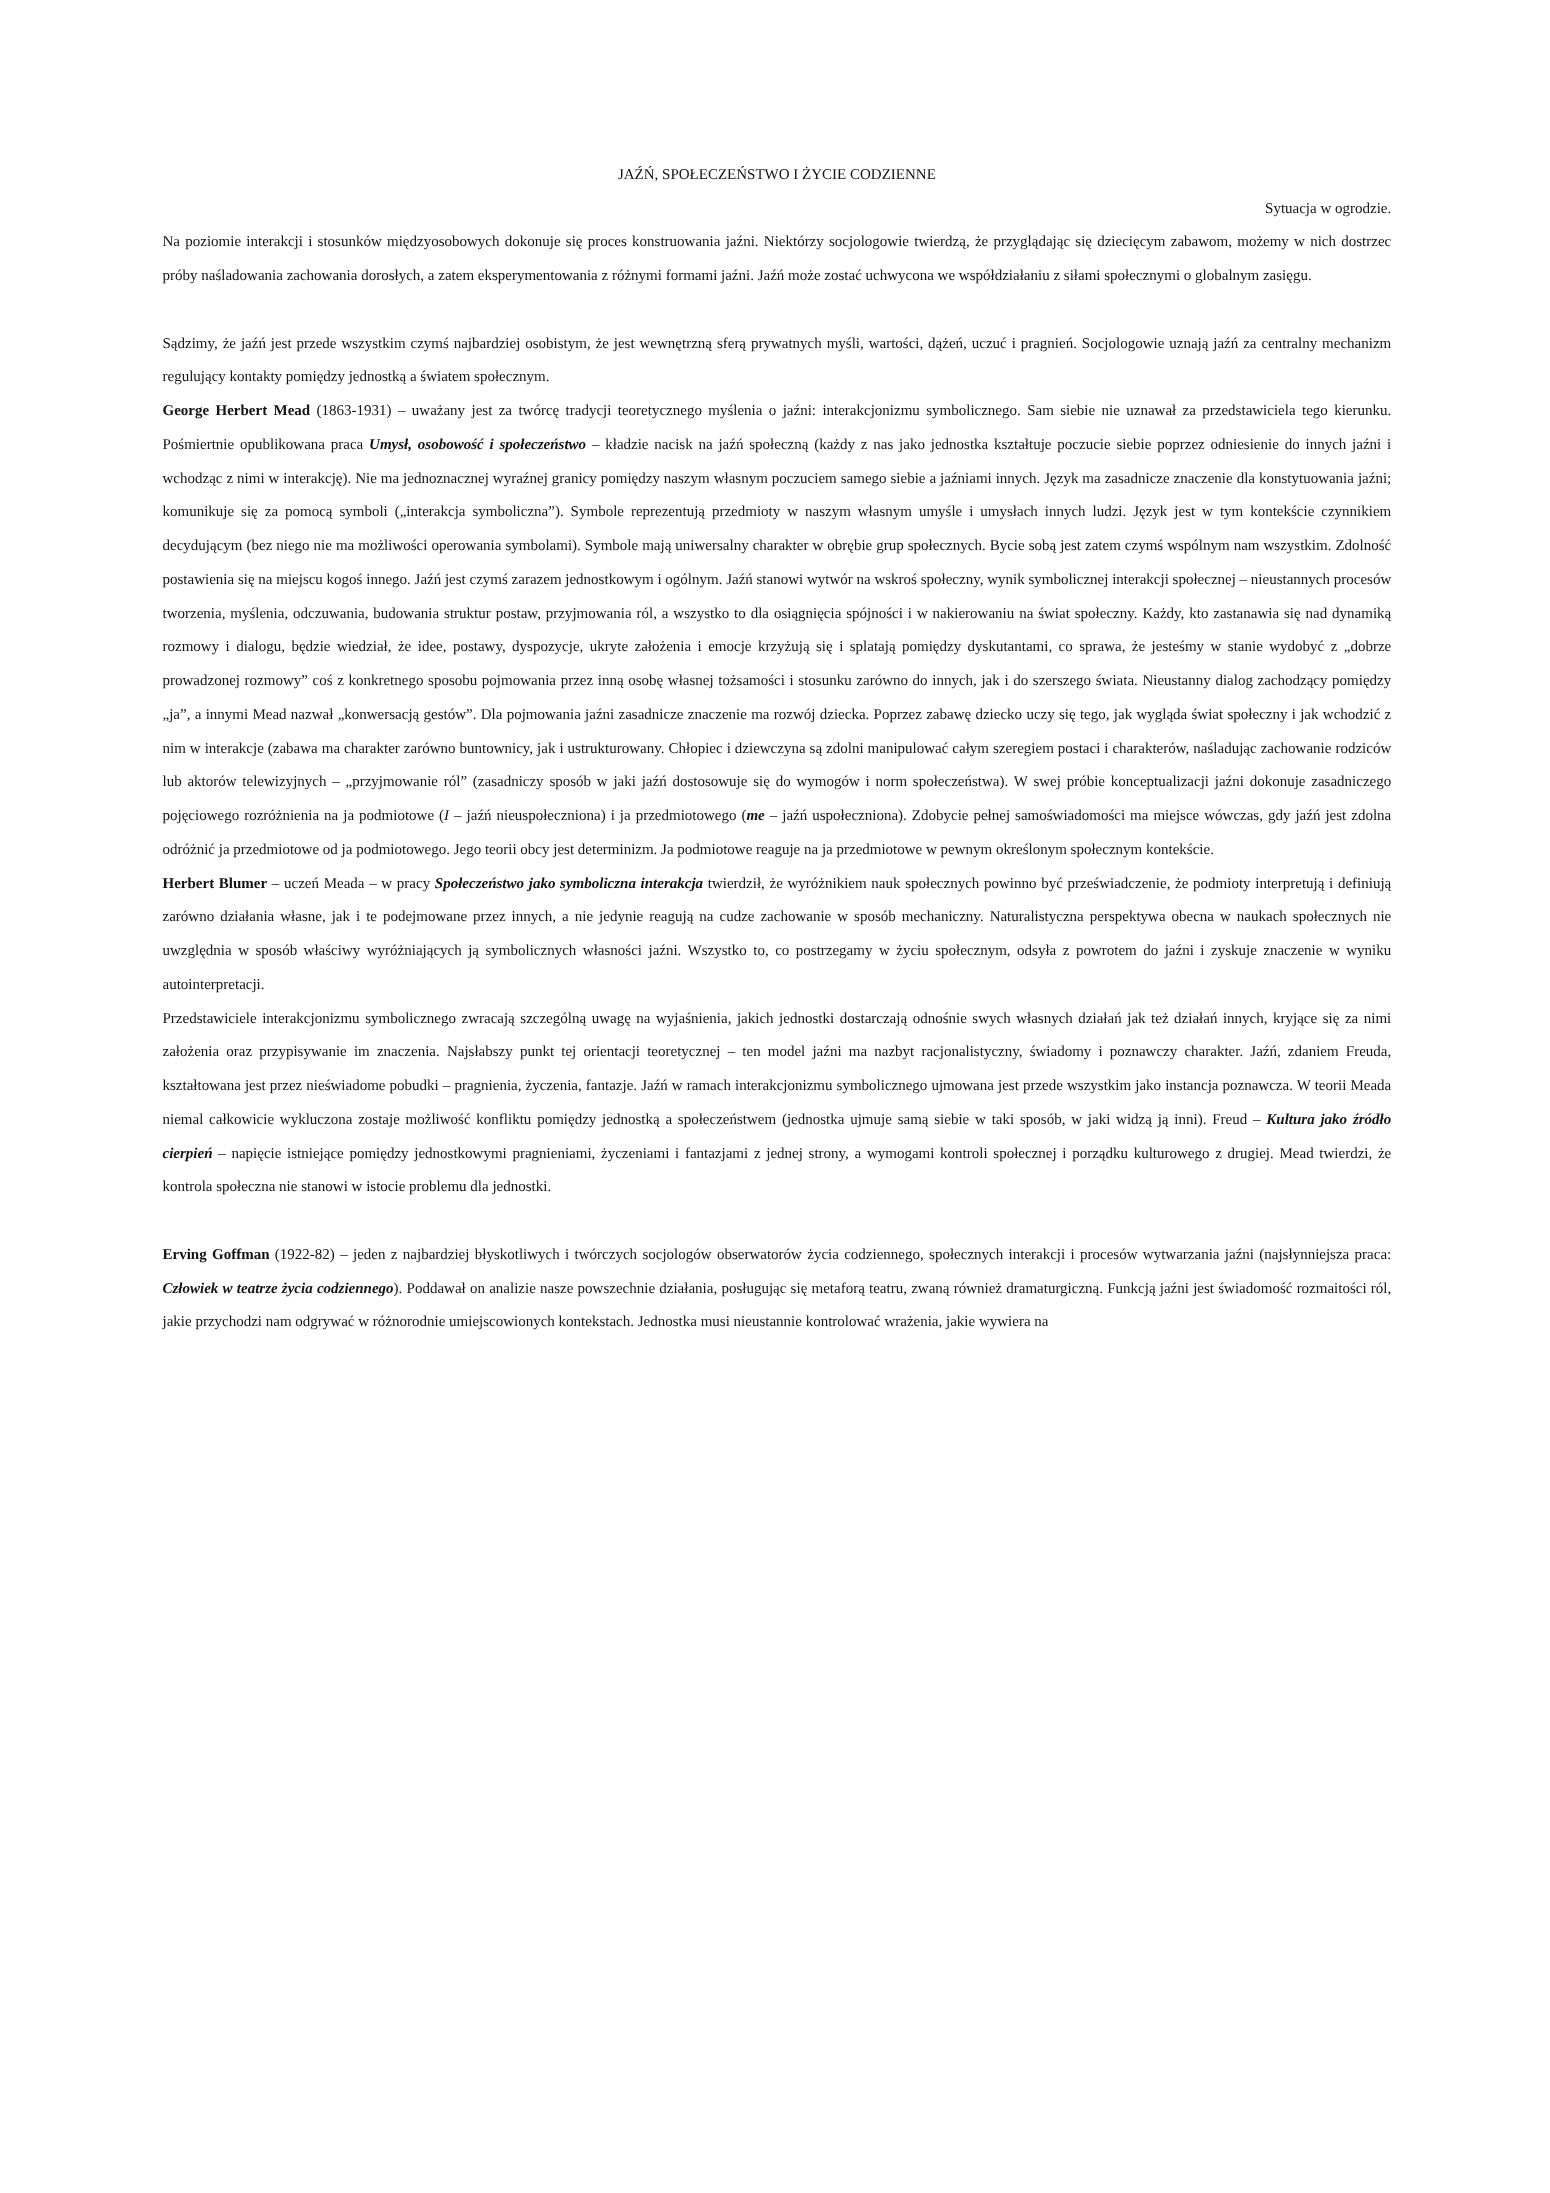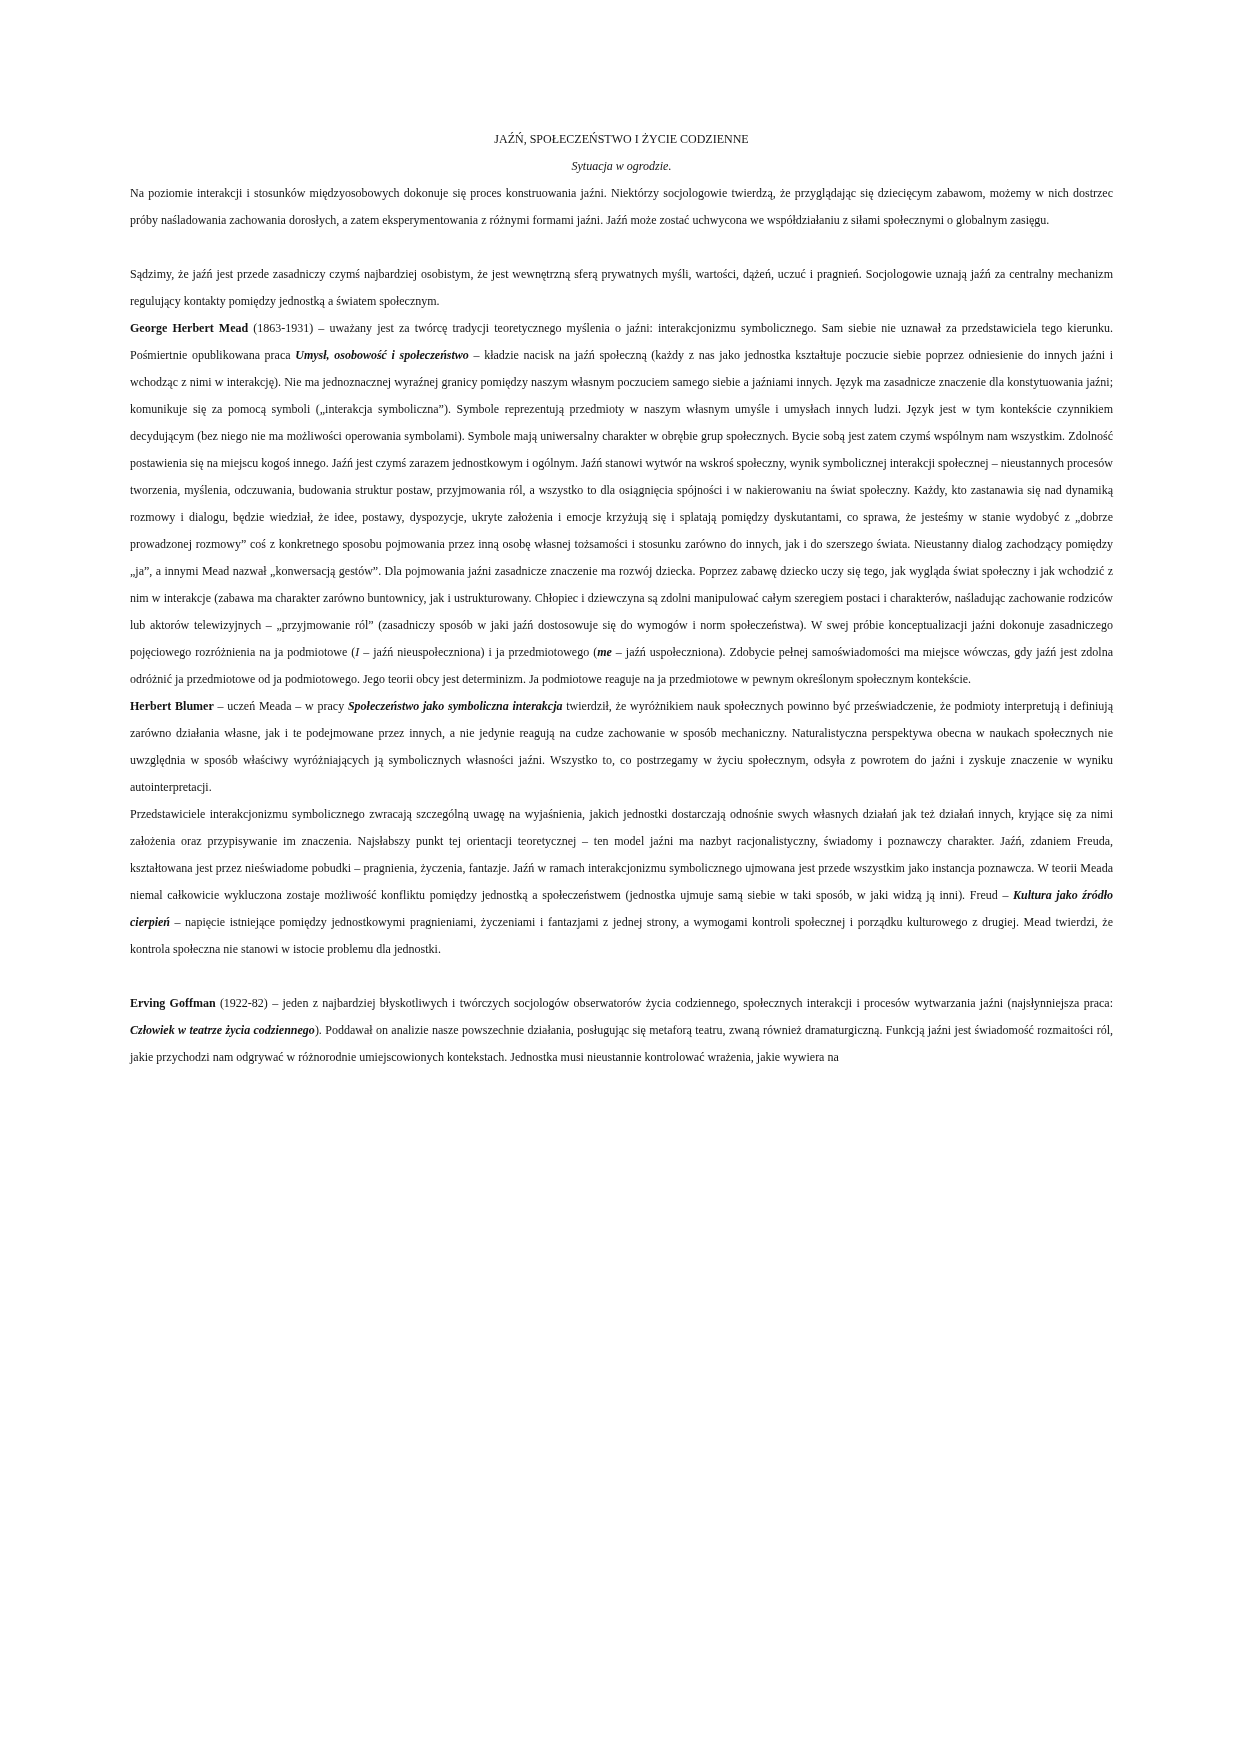--- a/index.html
+++ b/index.html
@@ -22,22 +22,21 @@
     overflow: hidden;
   }
   p {
     margin: 0;
     padding: 0;
   }
   .doc-title {
     text-align: center;
   }
   .section-heading {
-    font-style: italic;
-    text-align: center;
+    text-align: right;
   }
   .body-par {
     text-align: justify;
   }
   .blank-line {
     height: 27px;
   }
   .b  { font-weight: bold; font-family: Liberation Serif, serif; }
   .i  { font-style: italic; }
   .bi { font-weight: bold; font-style: italic; }
@@ -49,21 +48,21 @@
 
   <p class="doc-title">JAŹŃ, SPOŁECZEŃSTWO I ŻYCIE CODZIENNE</p>
 
   <p class="section-heading">Sytuacja w ogrodzie.</p>
 
   <p class="body-par">Na poziomie interakcji i stosunków międzyosobowych dokonuje się proces konstruowania jaźni. Niektórzy socjologowie twierdzą, że przyglądając się dziecięcym zabawom, możemy w nich dostrzec próby naśladowania zachowania dorosłych, a zatem eksperymentowania z różnymi formami jaźni. Jaźń może zostać uchwycona we współdziałaniu z siłami społecznymi o globalnym zasięgu.</p>
 
   <div class="blank-line"></div>
 
 
-  <p class="body-par">Sądzimy, że jaźń jest przede zasadniczy czymś najbardziej osobistym, że jest wewnętrzną sferą prywatnych myśli, wartości, dążeń, uczuć i pragnień. Socjologowie uznają jaźń za centralny mechanizm regulujący kontakty pomiędzy jednostką a światem społecznym.</p>
+  <p class="body-par">Sądzimy, że jaźń jest przede wszystkim czymś najbardziej osobistym, że jest wewnętrzną sferą prywatnych myśli, wartości, dążeń, uczuć i pragnień. Socjologowie uznają jaźń za centralny mechanizm regulujący kontakty pomiędzy jednostką a światem społecznym.</p>
 
   <p class="body-par"><span class="b">George Herbert Mead</span><span> (1863-1931) – uważany jest za twórcę tradycji teoretycznego myślenia o jaźni: interakcjonizmu symbolicznego. Sam siebie nie uznawał za przedstawiciela tego kierunku. Pośmiertnie opublikowana praca </span><span class="bi">Umysł, osobowość i społeczeństwo</span><span> – kładzie nacisk na jaźń społeczną (każdy z nas jako jednostka kształtuje poczucie siebie poprzez odniesienie do innych jaźni i wchodząc z nimi w interakcję). Nie ma jednoznacznej wyraźnej granicy pomiędzy naszym własnym poczuciem samego siebie a jaźniami innych. Język ma zasadnicze znaczenie dla konstytuowania jaźni; komunikuje się za pomocą symboli („interakcja symboliczna”). Symbole reprezentują przedmioty w naszym własnym umyśle i umysłach innych ludzi. Język jest w tym kontekście czynnikiem decydującym (bez niego nie ma możliwości operowania symbolami). Symbole mają uniwersalny charakter w obrębie grup społecznych. Bycie sobą jest zatem czymś wspólnym nam wszystkim. Zdolność postawienia się na miejscu kogoś innego. Jaźń jest czymś zarazem jednostkowym i ogólnym. Jaźń stanowi wytwór na wskroś społeczny, wynik symbolicznej interakcji społecznej – nieustannych procesów tworzenia, myślenia, odczuwania, budowania struktur postaw, przyjmowania ról, a wszystko to dla osiągnięcia spójności i w nakierowaniu na świat społeczny. Każdy, kto zastanawia się nad dynamiką rozmowy i dialogu, będzie wiedział, że idee, postawy, dyspozycje, ukryte założenia i emocje krzyżują się i splatają pomiędzy dyskutantami, co sprawa, że jesteśmy w stanie wydobyć z „dobrze prowadzonej rozmowy” coś z konkretnego sposobu pojmowania przez inną osobę własnej tożsamości i stosunku zarówno do innych, jak i do szerszego świata. Nieustanny dialog zachodzący pomiędzy „ja”, a innymi Mead nazwał „konwersacją gestów”. Dla pojmowania jaźni zasadnicze znaczenie ma rozwój dziecka. Poprzez zabawę dziecko uczy się tego, jak wygląda świat społeczny i jak wchodzić z nim w interakcje (zabawa ma charakter zarówno buntownicy, jak i ustrukturowany. Chłopiec i dziewczyna są zdolni manipulować całym szeregiem postaci i charakterów, naśladując zachowanie rodziców lub aktorów telewizyjnych – „przyjmowanie ról” (zasadniczy sposób w jaki jaźń dostosowuje się do wymogów i norm społeczeństwa). W swej próbie konceptualizacji jaźni dokonuje zasadniczego pojęciowego rozróżnienia na ja podmiotowe (</span><span class="i">I</span><span> – jaźń nieuspołeczniona) i ja przedmiotowego (</span><span class="bi">me</span><span> – jaźń uspołeczniona). Zdobycie pełnej samoświadomości ma miejsce wówczas, gdy jaźń jest zdolna odróżnić ja przedmiotowe od ja podmiotowego. Jego teorii obcy jest determinizm. Ja podmiotowe reaguje na ja przedmiotowe w pewnym określonym społecznym kontekście.</span></p>
 
   <p class="body-par"><span class="b">Herbert Blumer</span><span> – uczeń Meada – w pracy </span><span class="bi">Społeczeństwo jako symboliczna interakcja</span><span> twierdził, że wyróżnikiem nauk społecznych powinno być przeświadczenie, że podmioty interpretują i definiują zarówno działania własne, jak i te podejmowane przez innych, a nie jedynie reagują na cudze zachowanie w sposób mechaniczny. Naturalistyczna perspektywa obecna w naukach społecznych nie uwzględnia w sposób właściwy wyróżniających ją symbolicznych własności jaźni. Wszystko to, co postrzegamy w życiu społecznym, odsyła z powrotem do jaźni i zyskuje znaczenie w wyniku autointerpretacji.</span></p>
 
   <p class="body-par"><span>Przedstawiciele interakcjonizmu symbolicznego zwracają szczególną uwagę na wyjaśnienia, jakich jednostki dostarczają odnośnie swych własnych działań jak też działań innych, kryjące się za nimi założenia oraz przypisywanie im znaczenia. Najsłabszy punkt tej orientacji teoretycznej – ten model jaźni ma nazbyt racjonalistyczny, świadomy i poznawczy charakter. Jaźń, zdaniem Freuda, kształtowana jest przez nieświadome pobudki – pragnienia, życzenia, fantazje. Jaźń w ramach interakcjonizmu symbolicznego ujmowana jest przede wszystkim jako instancja poznawcza. W teorii Meada niemal całkowicie wykluczona zostaje możliwość konfliktu pomiędzy jednostką a społeczeństwem (jednostka ujmuje samą siebie w taki sposób, w jaki widzą ją inni). Freud – </span><span class="bi">Kultura jako źródło cierpień</span><span> – napięcie istniejące pomiędzy jednostkowymi pragnieniami, życzeniami i fantazjami z jednej strony, a wymogami kontroli społecznej i porządku kulturowego z drugiej. Mead twierdzi, że kontrola społeczna nie stanowi w istocie problemu dla jednostki.</span></p>
 
   <div class="blank-line"></div>
 
 

